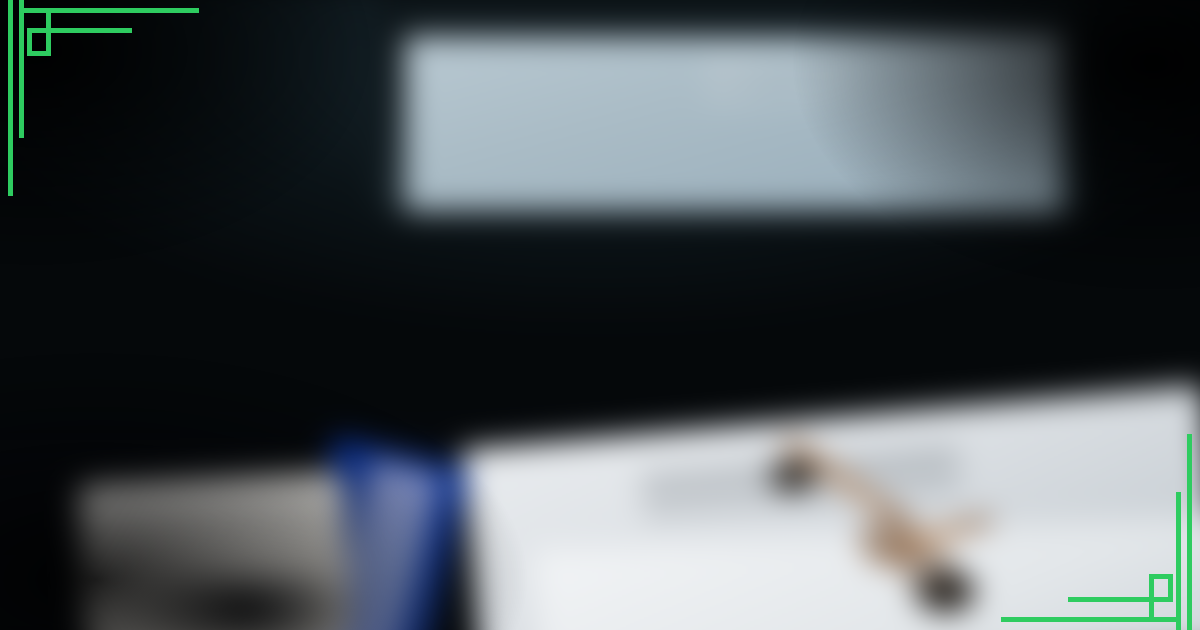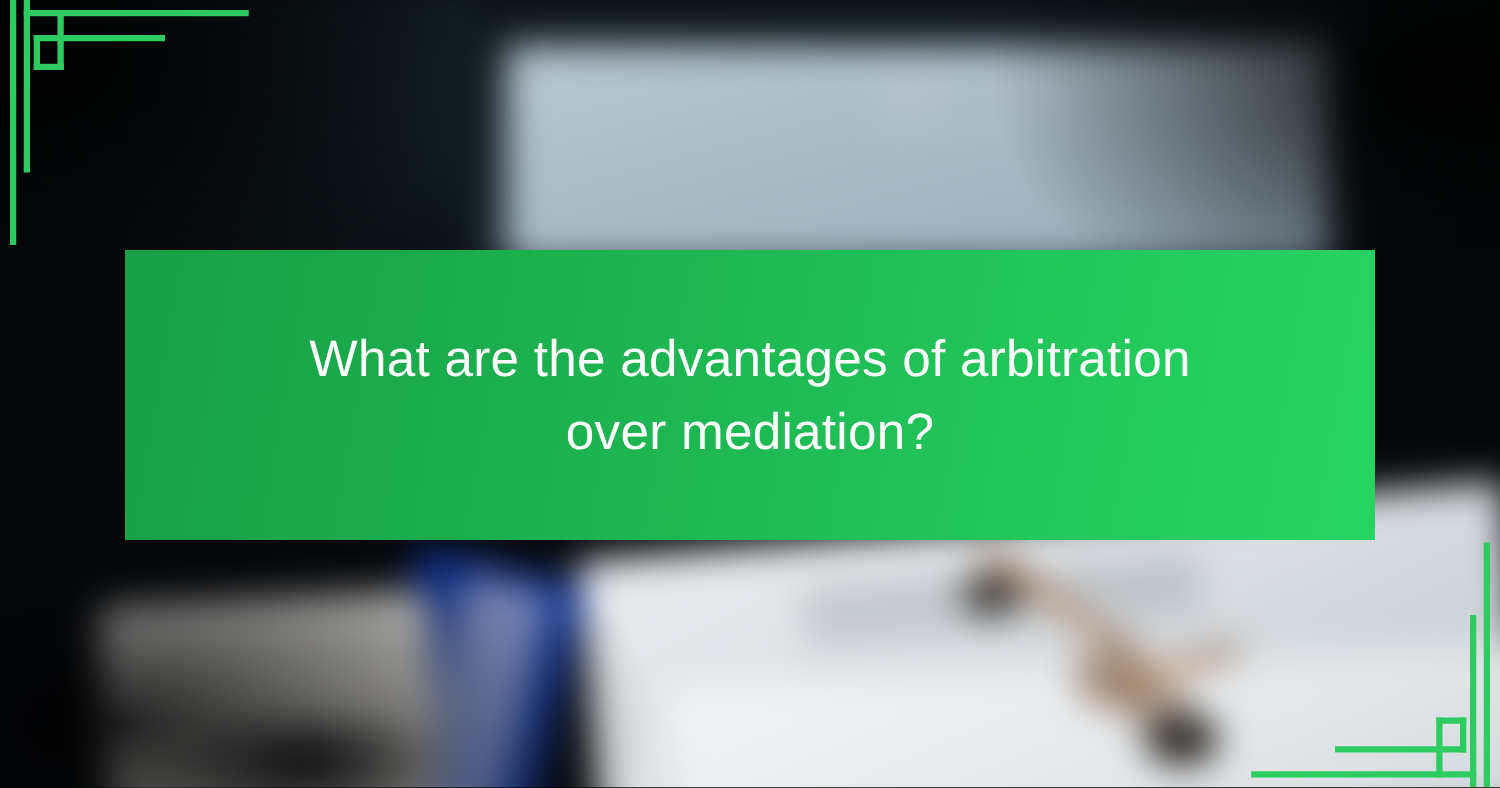--- a/index.html
+++ b/index.html
@@ -231,17 +231,14 @@
   <div class="ornament">
     <div class="orn-line" style="left:1187px; top:434px; width:5px; height:196px;"></div>
     <div class="orn-line" style="left:1176px; top:492px; width:5px; height:138px;"></div>
     <div class="orn-line" style="left:1001px; top:617px; width:180px; height:5px;"></div>
     <div class="orn-line" style="left:1068px; top:597px; width:105px; height:5px;"></div>
     <div class="orn-line" style="left:1149px; top:574px; width:5px; height:48px;"></div>
     <div class="orn-line" style="left:1149px; top:574px; width:24px; height:5px;"></div>
     <div class="orn-line" style="left:1168px; top:574px; width:5px; height:28px;"></div>
   </div>
 
-  <div class="banner">
-    <div class="banner-title">What are the advantages of arbitration over mediation?</div>
-  </div>
 
 </div>
 
 </body></html>

